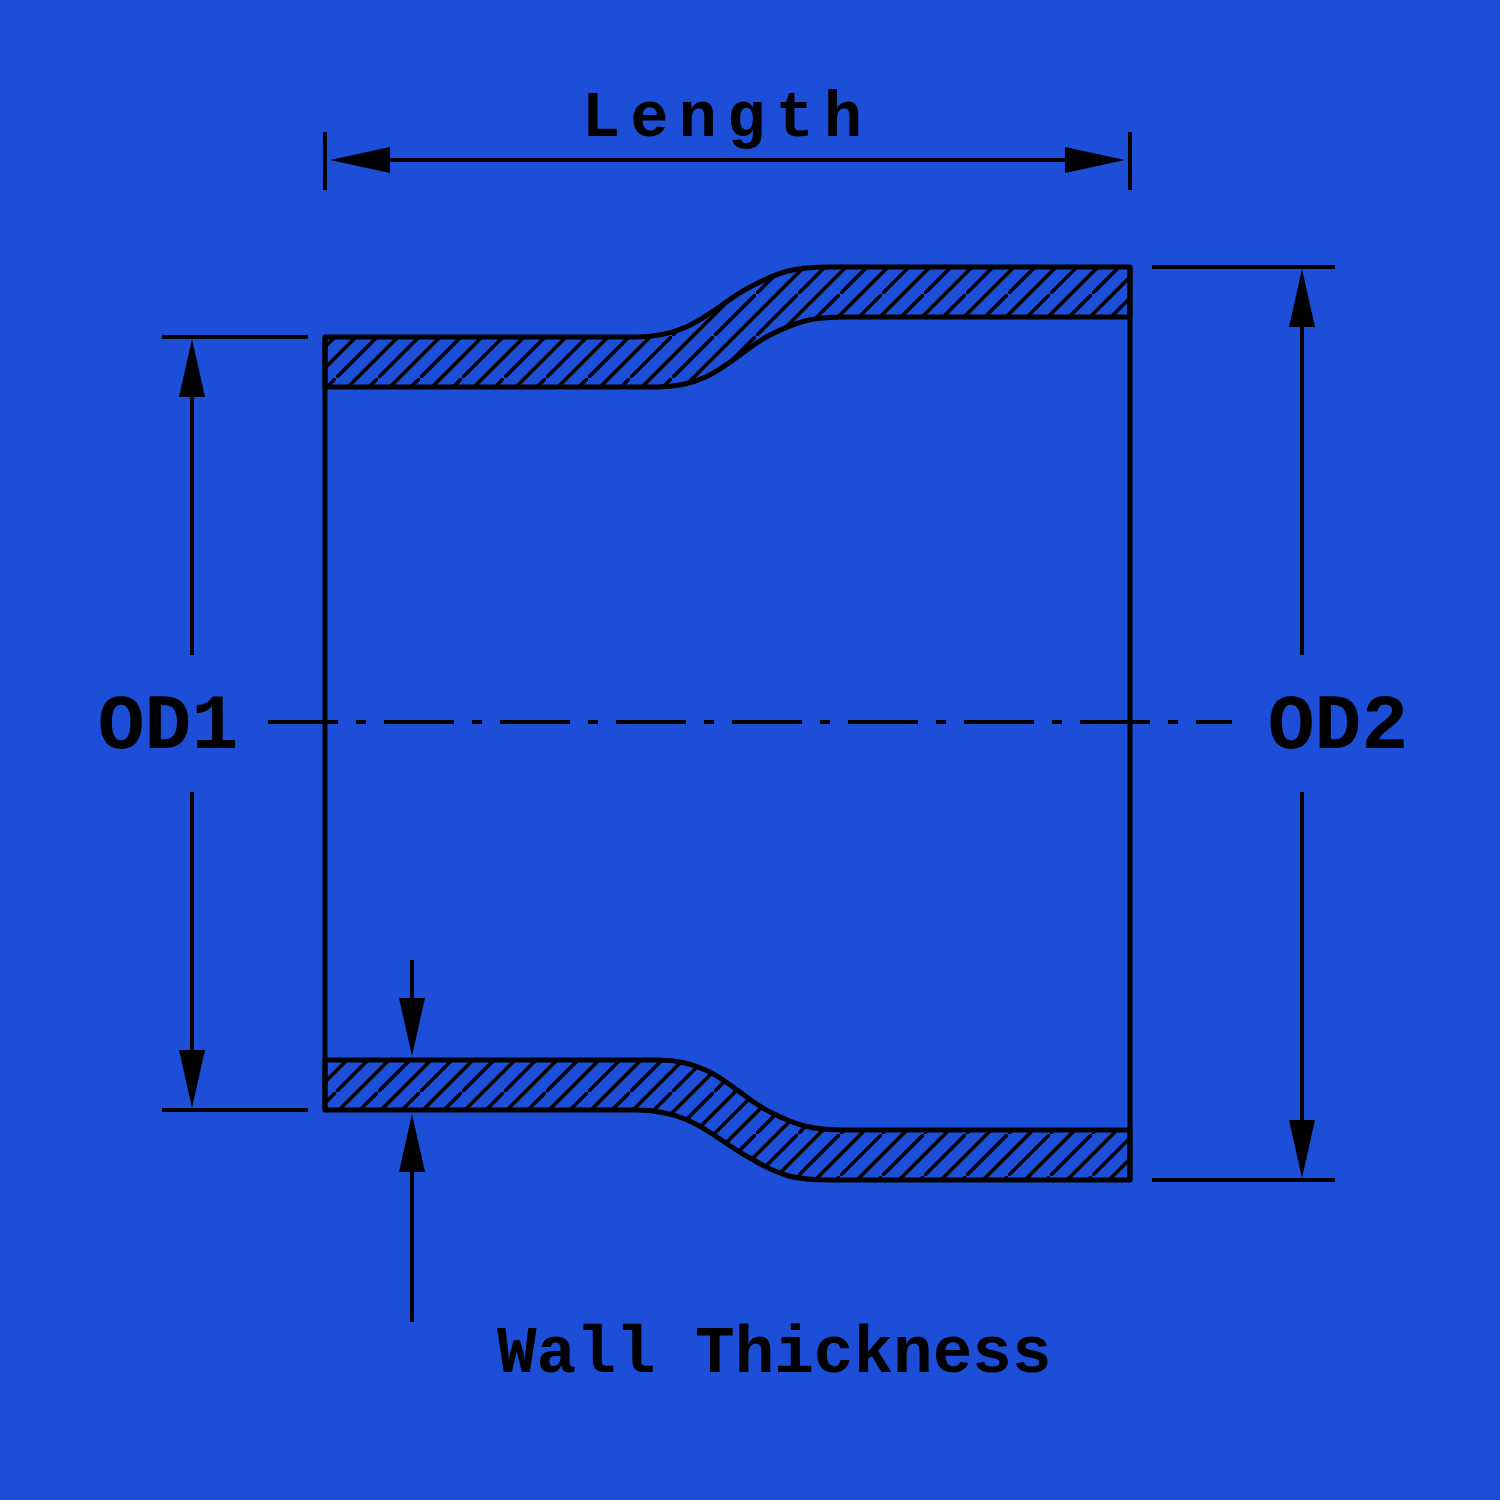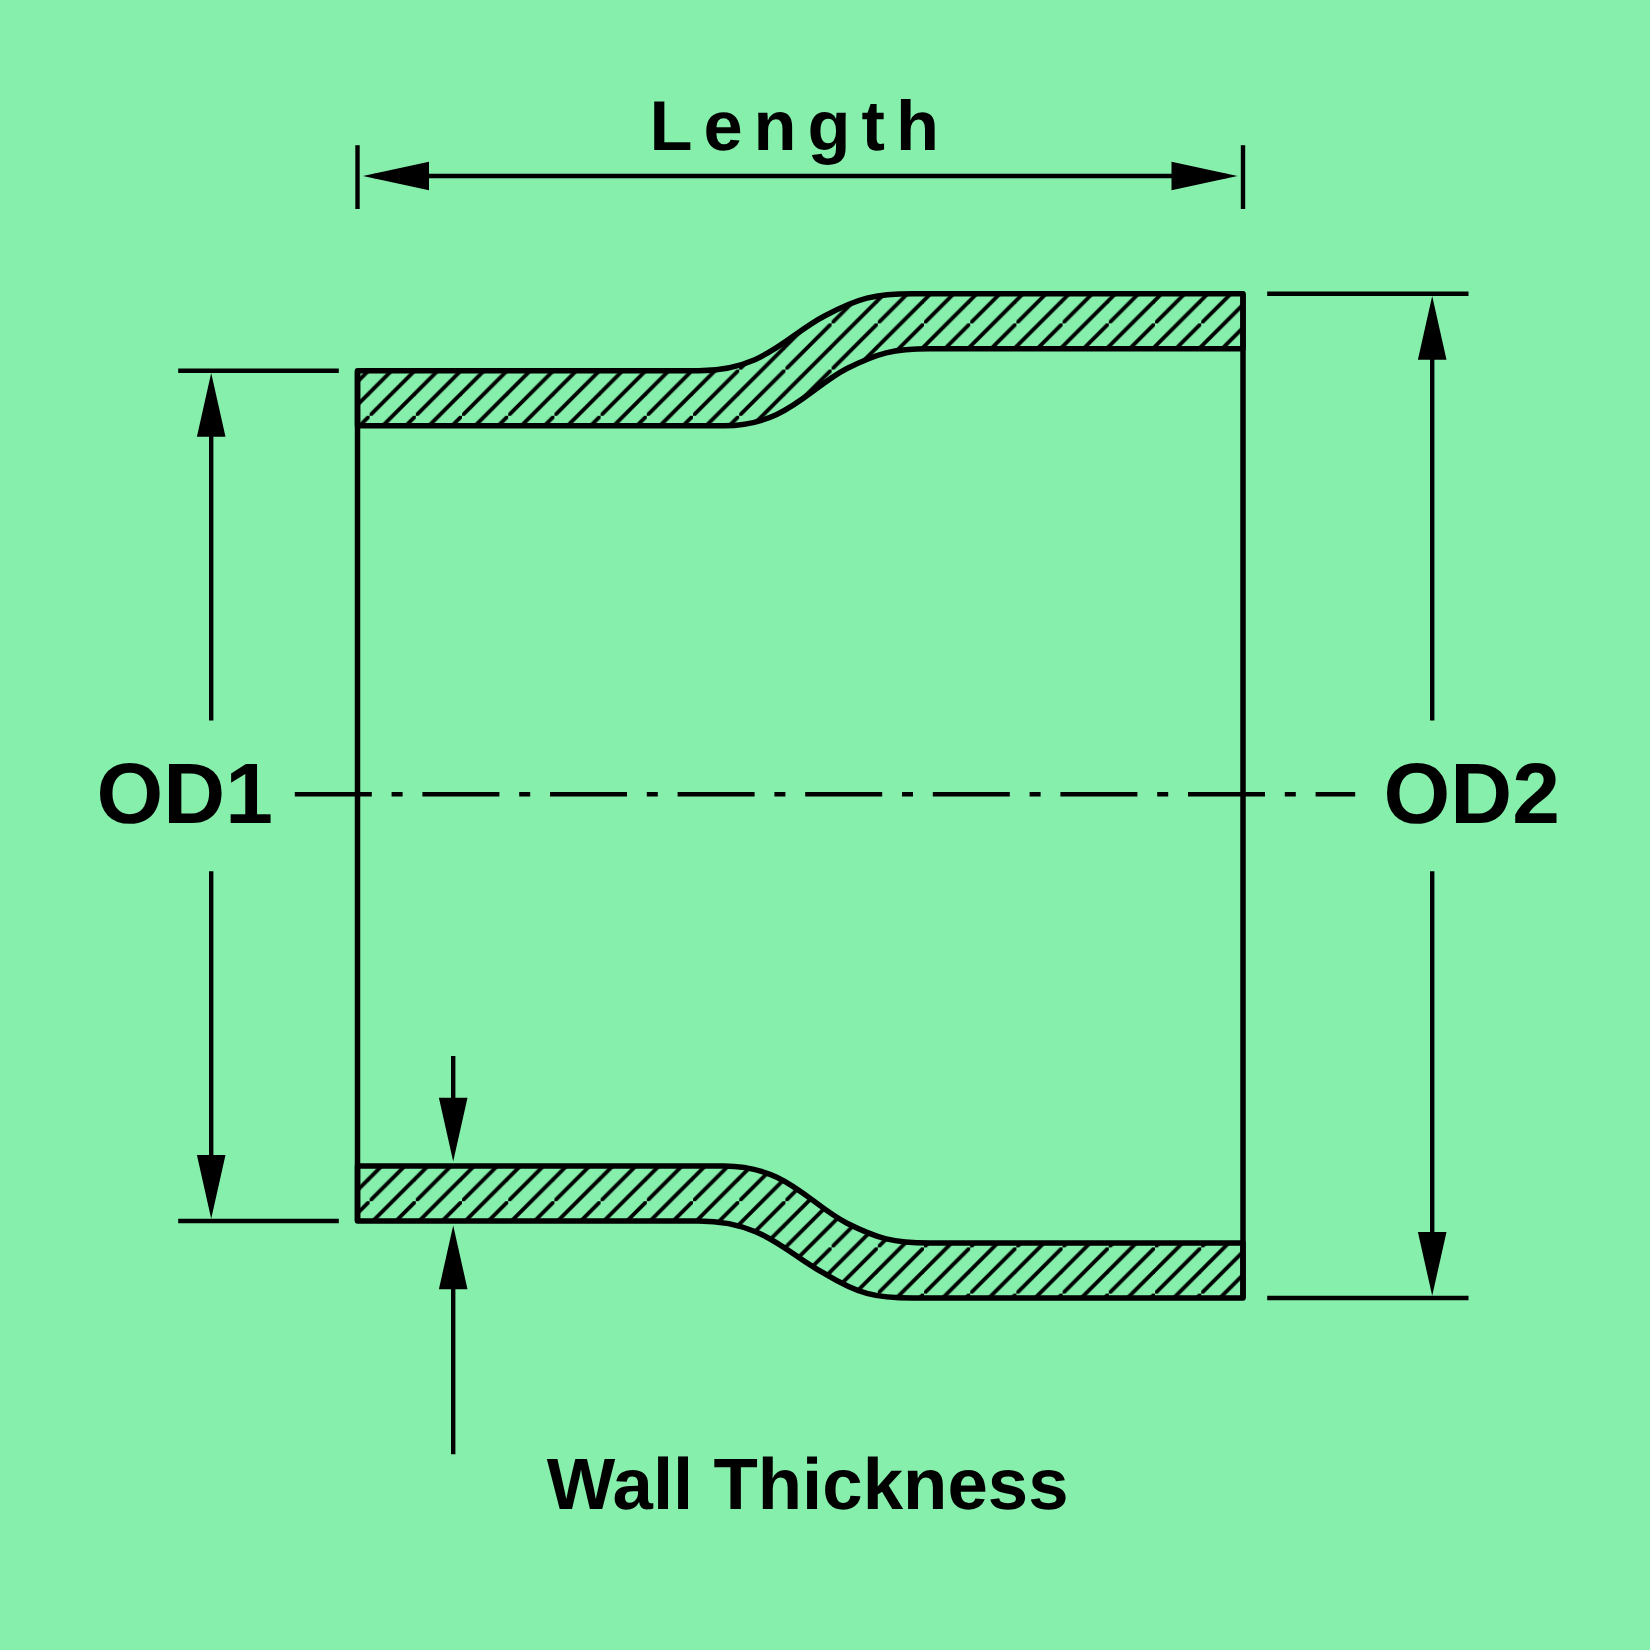--- a/index.html
+++ b/index.html
@@ -4,23 +4,23 @@
 <style>
   html, body {
     margin: 0;
     padding: 0;
     background: #ffffff;
   }
   .canvas {
     position: relative;
     width: 1500px;
     height: 1500px;
-    background: #86efac;
+    background: #1d4ed8;
     color: #000000;
-    font-family: Liberation Sans, sans-serif;
+    font-family: Liberation Mono, monospace;
   }
   svg {
     display: block;
     width: 1500px;
     height: 1500px;
   }
   .outline {
     fill: url(#hatch);
     stroke: #000000;
     stroke-width: 5;

